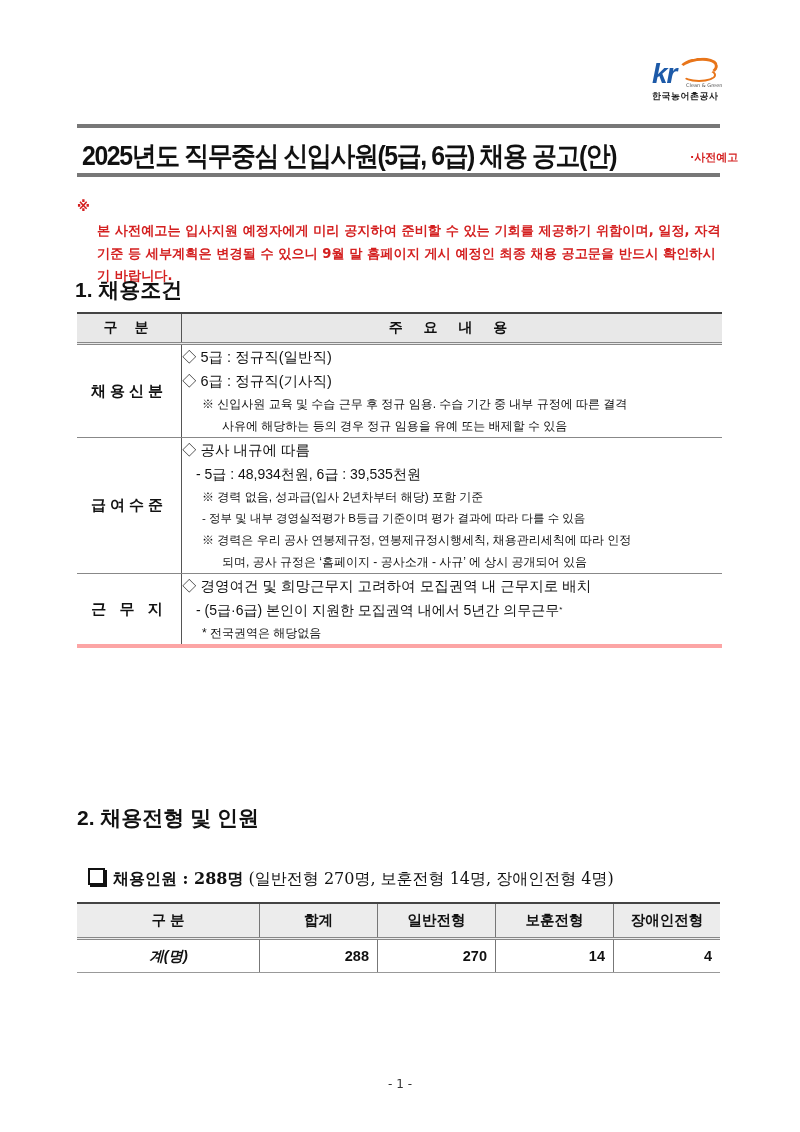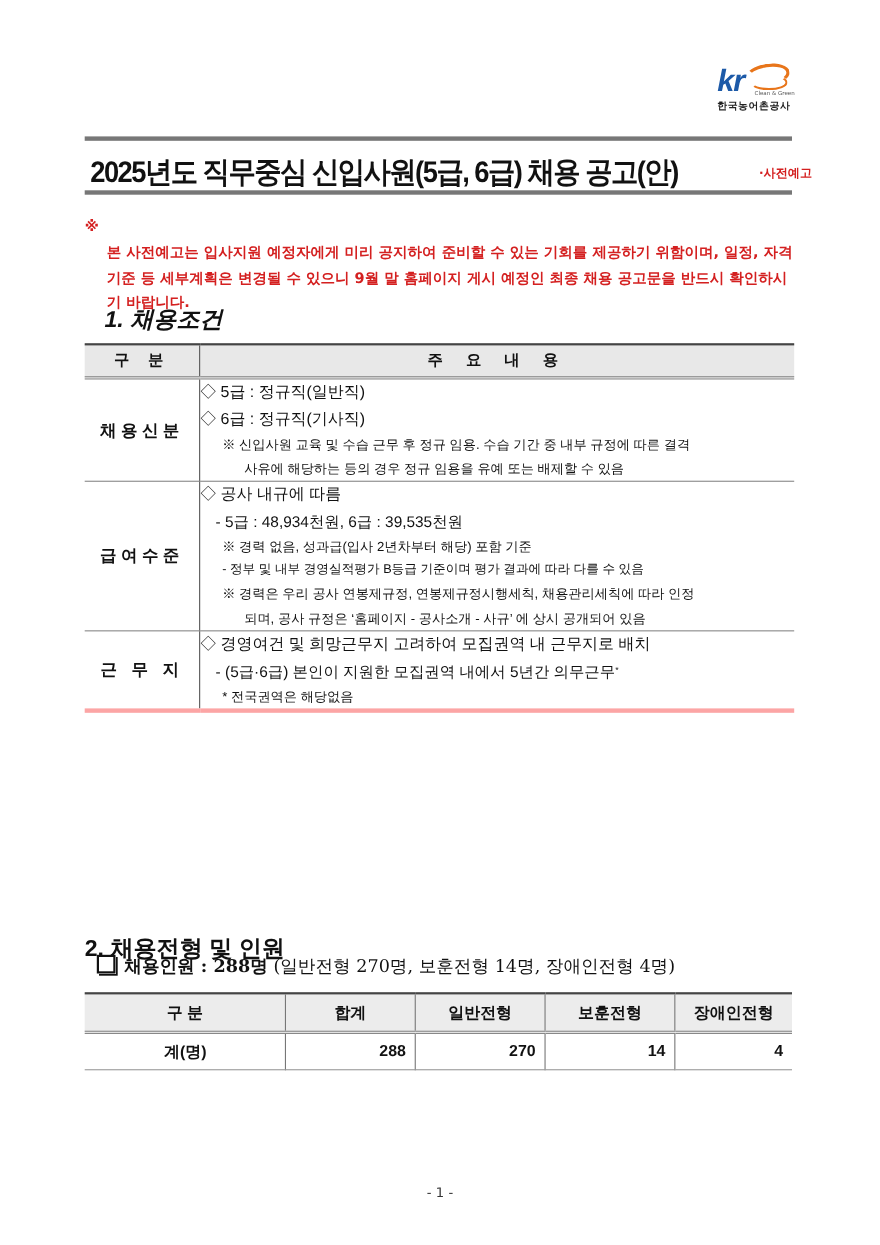--- a/index.html
+++ b/index.html
@@ -49,21 +49,21 @@
   
   .bullet-line { left:88px; top:868px; font-family:"DejaVu Serif", serif; font-size:16px; white-space:nowrap; }
   .checkbox { display:inline-block; width:13px; height:13px; border:2px solid #111; box-shadow:2px 2px 0 #111; margin-right:8px; vertical-align:-1px; }
   .bold-part { font-weight:bold; }
 
   .t2 { position:absolute; left:77px; top:902px; width:643px; font-family:"Liberation Sans", sans-serif; }
   .t2 th { background:#ececec; height:31px; font-size:14.5px; font-weight:bold; border-top:2px solid #444; border-bottom:3px double #888; border-right:1px solid #777; }
   .t2 th:last-child { border-right:none; }
   .t2 td { height:30px; font-size:14.5px; border-bottom:1px solid #999; border-right:1px solid #777; text-align:right; padding-right:8px; }
   .t2 td:last-child { border-right:none; }
-  .t2 td.rl { text-align:center; font-weight:bold; padding-right:0; }
+  .t2 td.rl { text-align:center; font-weight:bold; padding-right:0;font-style:italic; }
   .t2 tr.total td { font-weight:bold; }
   .t2 tr.lastrow td { border-bottom:2px solid #444; }
 
   .page-num { left:0; top:1077px; width:800px; text-align:center; font-size:12px; color:#333; }
 </style>
 </head>
 <body>
 
 <div class="abs logo">
   <span class="logo-kr">kr</span>
@@ -78,21 +78,21 @@
   <span class="title-main">2025년도 직무중심 신입사원(5급, 6급) 채용 공고(안)</span>
   <span class="title-tag">·사전예고</span>
 </div>
 <div class="abs title-rule" style="top:173px;"></div>
 
 <div class="abs notice">
   <span class="mark">※</span>
   <div class="body">본 사전예고는 입사지원 예정자에게 미리 공지하여 준비할 수 있는 기회를 제공하기 위함이며, 일정, 자격기준 등 세부계획은 변경될 수 있으니 9월 말 홈페이지 게시 예정인 최종 채용 공고문을 반드시 확인하시기 바랍니다.</div>
 </div>
 
-<div class="abs section-h" style="left:95px; top:276px;font-style:italic;">1. 채용조건</div>
+<div class="abs section-h" style="left:75px; top:276px;">1. 채용조건</div>
 
 <table class="t1">
   <thead>
     <tr>
       <th class="h1">구 분</th>
       <th class="h2">주 요 내 용</th>
     </tr>
   </thead>
   <tbody>
 
@@ -124,21 +124,21 @@
       <td class="label">근 무 지</td>
       <td class="cell">
         <div class="l-main">◇ 경영여건 및 희망근무지 고려하여 모집권역 내 근무지로 배치</div>
         <div class="l-sub1"><span>- (5급·6급) 본인이 지원한 모집권역 내에서 5년간 의무근무</span><span class="sup">*</span></div>
         <div class="l-note">* 전국권역은 해당없음</div>
       </td>
     </tr>
   </tbody>
 </table>
 
-<div class="abs section-h" style="left:77px; top:848px;">2. 채용전형 및 인원</div>
+<div class="abs section-h" style="left:77px; top:804px;">2. 채용전형 및 인원</div>
 
 <div class="abs bullet-line">
   <span class="checkbox"></span><span class="bold-part">채용인원 : 288명</span>
   <span>(일반전형 270명, 보훈전형 14명, 장애인전형 4명)</span>
 </div>
 
 <table class="t2">
   <thead>
     <tr>
       <th style="width:180px;">구 분</th>

